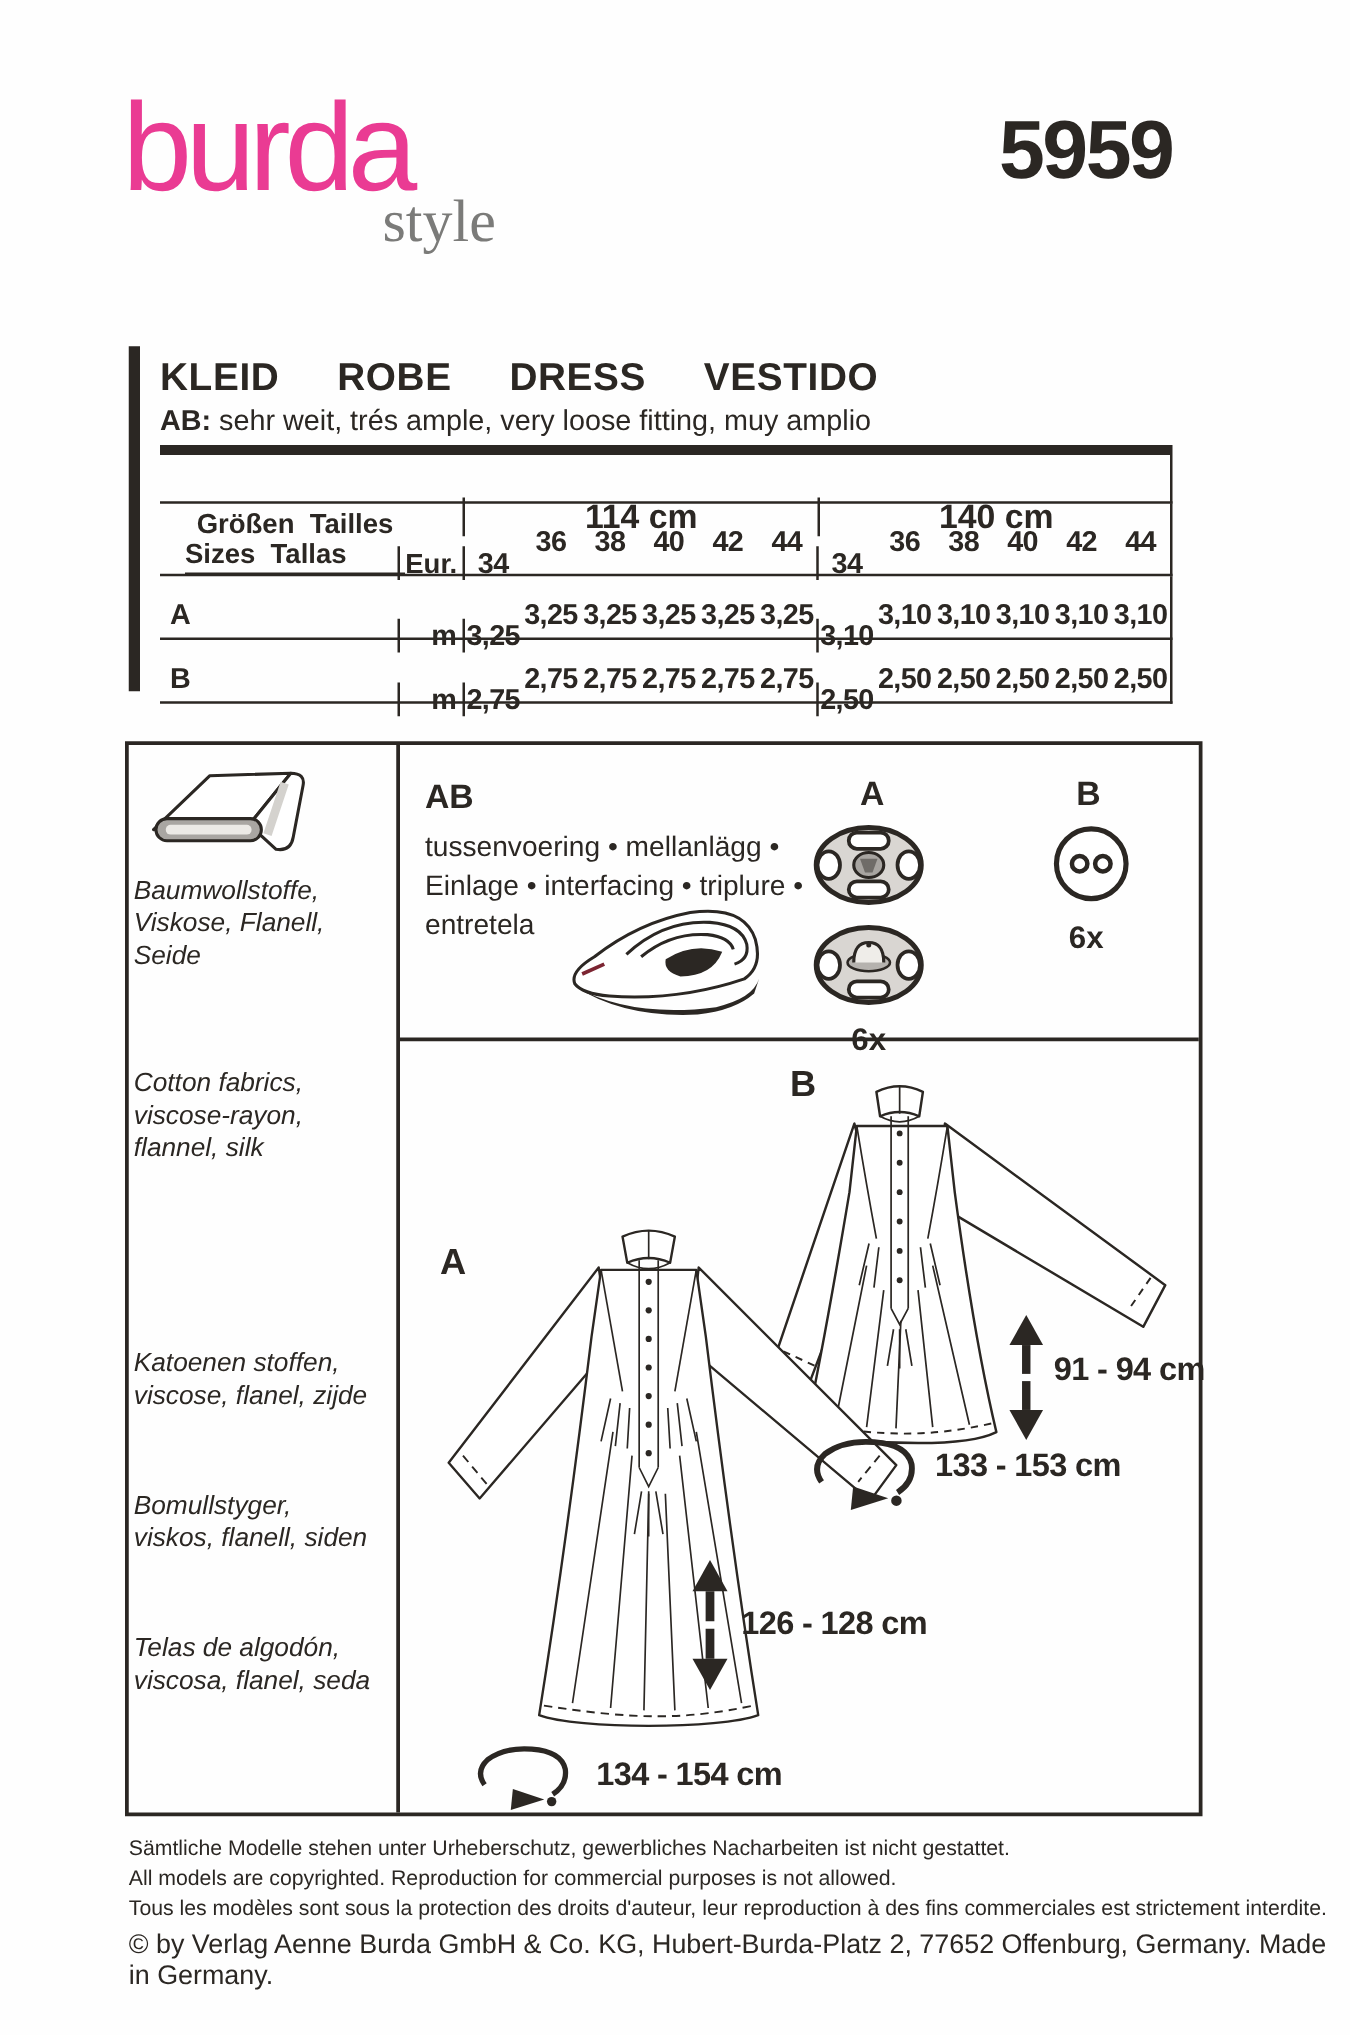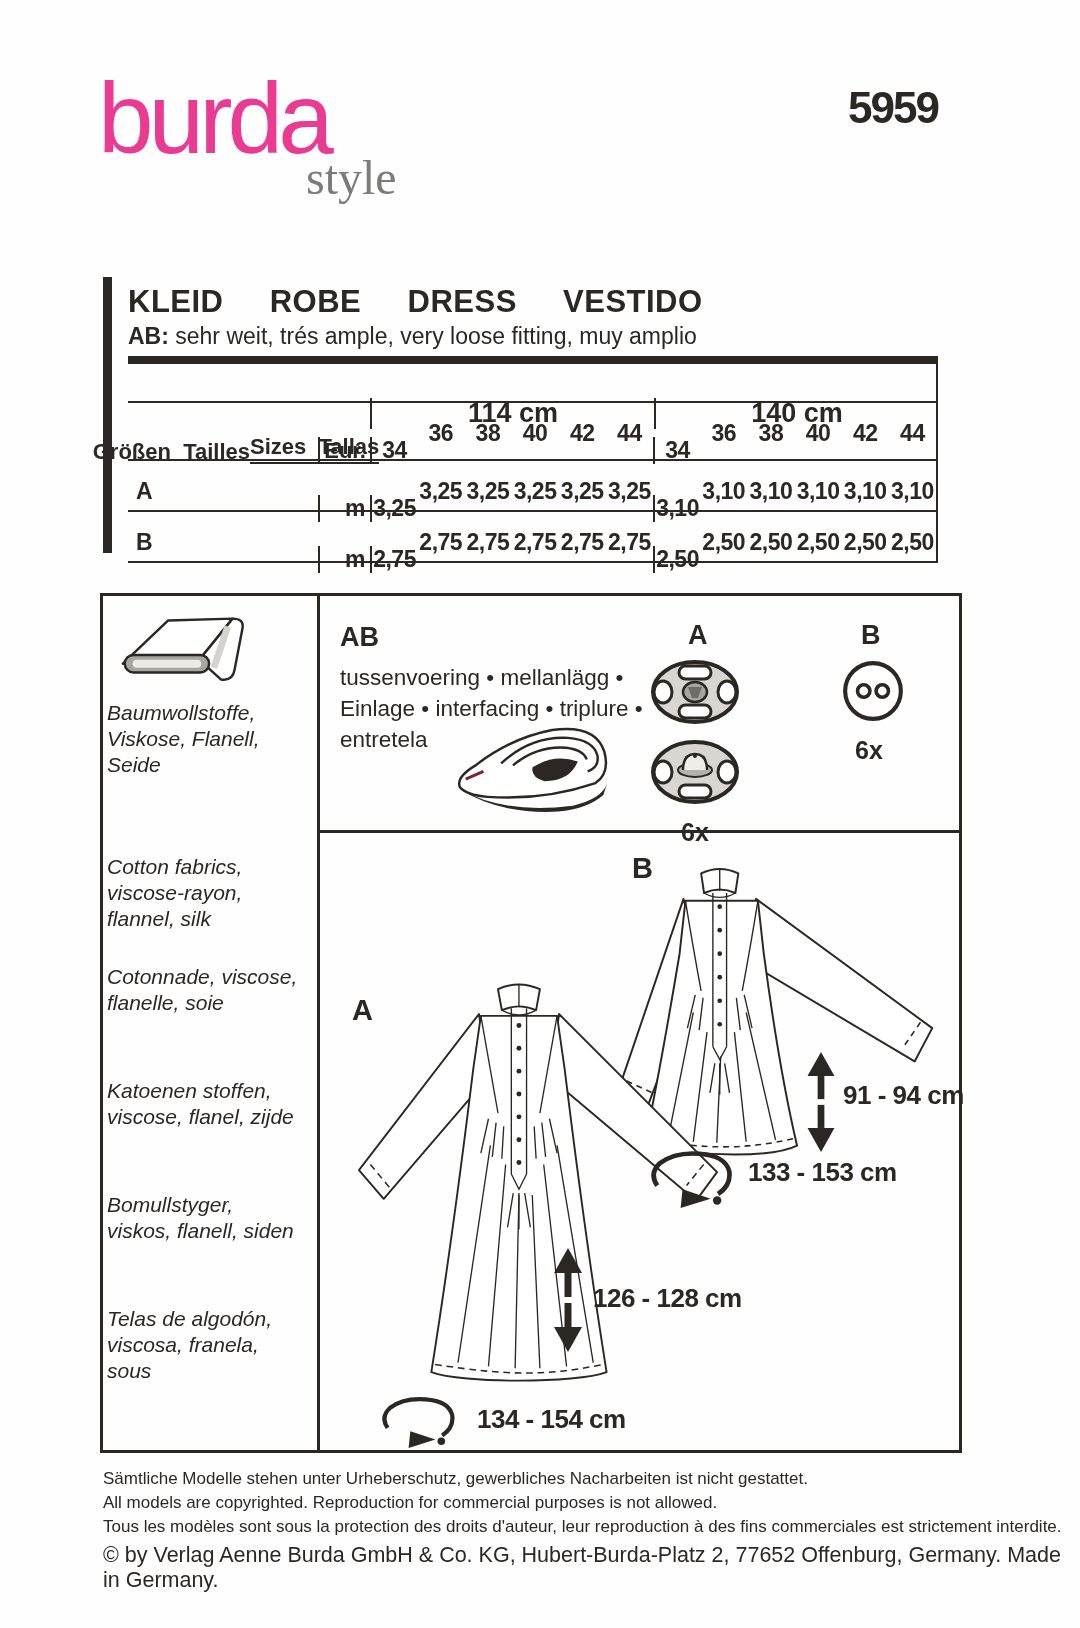--- a/index.html
+++ b/index.html
@@ -11,38 +11,38 @@
   body{
     width:1080px;height:1628px;position:relative;background:#fefefe;
     font-family:"Liberation Sans",sans-serif;color:var(--ink);overflow:hidden;
   }
   .abs{position:absolute;}
   .b{font-weight:bold;}
 
   
   .logo-main{left:98px;top:68px;font-size:100px;font-weight:normal;letter-spacing:-5px;color:var(--pink);line-height:1;}
   .logo-sub{left:306px;top:154px;font-size:48px;font-family:"Liberation Serif",serif;color:var(--lgray);line-height:1;}
-  .pattern-number{right:142px;top:86px;font-size:44px;font-weight:bold;letter-spacing:-2px;line-height:1;}
+  .pattern-number{right:142px;top:86px;font-size:66px;font-weight:bold;letter-spacing:-2px;line-height:1;}
 
   
   .title-accent{left:103px;top:277px;width:9px;height:276px;background:var(--ink);}
   .garment-title{left:128px;top:284px;font-size:31px;font-weight:bold;letter-spacing:.5px;word-spacing:14px;white-space:pre;}
   .fit-line{left:128px;top:323px;font-size:23px;white-space:pre;}
 
   
   .yardage{left:128px;top:356px;width:810px;}
   .yt-topbar{height:8px;background:var(--ink);}
   .yt-row{display:grid;border-right:2px solid var(--ink);border-bottom:2px solid var(--ink);}
   .r1{grid-template-columns:242px 284px 284px;height:37px;}
   .r2{grid-template-columns:190px 52px repeat(12,1fr);height:56px;}
   .r3{grid-template-columns:190px 52px repeat(12,1fr);height:49px;}
   .cell{display:flex;align-items:center;justify-content:center;min-width:0;}
   .bl{border-left:2px solid var(--ink);margin-top:34px;}
   .c-group{font-size:27px;font-weight:bold;}
-  .c-label{flex-direction:row;align-items:flex-end;justify-content:center;padding-left:8px;font-size:22px;font-weight:bold;line-height:24px;margin-left:18px;}
+  .c-label{flex-direction:column;align-items:center;justify-content:center;padding-left:8px;font-size:22px;font-weight:bold;line-height:24px;margin-left:18px;}
   .lbl2{border-bottom:2px solid var(--ink);padding-bottom:3px;width:176px;white-space:pre;}
   .lbl1{white-space:pre;}
   .c-eur{font-size:22px;font-weight:bold;}
   .num{font-size:23px;font-weight:bold;letter-spacing:-.5px;}
   .c-view{justify-content:flex-start;padding-left:8px;}
   .c-unit{justify-content:flex-end;padding-right:5px;}
 
   
   .main-box{left:100px;top:593px;width:862px;height:860px;border:3px solid var(--ink);box-sizing:border-box;}
   .v-divider{left:214px;top:0;bottom:0;width:3px;background:var(--ink);}
@@ -140,24 +140,23 @@
     <svg class="abs" style="left:10px;top:12px" width="152" height="84" viewBox="0 0 155 84">
       <path d="M10,56 L56,12 L122,10 L88,52 Z" fill="#ffffff" stroke="#2b2723" stroke-width="2.5" stroke-linejoin="round"></path>
       <path d="M122,10 Q134,10 132,20 L124,62 Q122,74 110,72 L88,52 Z" fill="#ffffff" stroke="#2b2723" stroke-width="2.5" stroke-linejoin="round"></path>
       <line x1="117" y1="18" x2="103" y2="60" stroke="#d4d2ce" stroke-width="7"></line>
       <rect x="12" y="47" width="86" height="18" rx="9" fill="#a9a6a2" stroke="#2b2723" stroke-width="2.5"></rect>
       <rect x="20" y="52" width="70" height="8" rx="4" fill="#eceae6"></rect>
     </svg>
 
     <div class="abs fab-text" style="top:104px">Baumwollstoffe, Viskose, Flanell, Seide</div>
     <div class="abs fab-text" style="top:258px">Cotton fabrics, viscose-rayon, flannel, silk</div>
-    <div class="abs fab-text" style="top:368px">Cotonnade, viscose, flanelle, soie</div>
     <div class="abs fab-text" style="top:482px">Katoenen stoffen, viscose, flanel, zijde</div>
     <div class="abs fab-text" style="top:596px">Bomullstyger, viskos, flanell, siden</div>
-    <div class="abs fab-text" style="top:710px">Telas de algodón, viscosa, franela, sous</div>
+    <div class="abs fab-text" style="top:710px">Telas de algodón, viscosa, flanel, seda</div>
 
     <div class="abs notion-ab">AB</div>
     <div class="abs interfacing">
       <div>tussenvoering • mellanlägg •</div>
       <div>Einlage • interfacing • triplure •</div>
       <div>entretela</div>
     </div>
 
     <svg class="abs" style="left:347px;top:112px" width="172" height="104" viewBox="0 0 175 105">
       <path d="M10,82 Q55,108 125,99 Q155,92 160,76 L156,88 Q140,102 110,105 Q50,108 10,82 Z" fill="#2b2723"></path>

